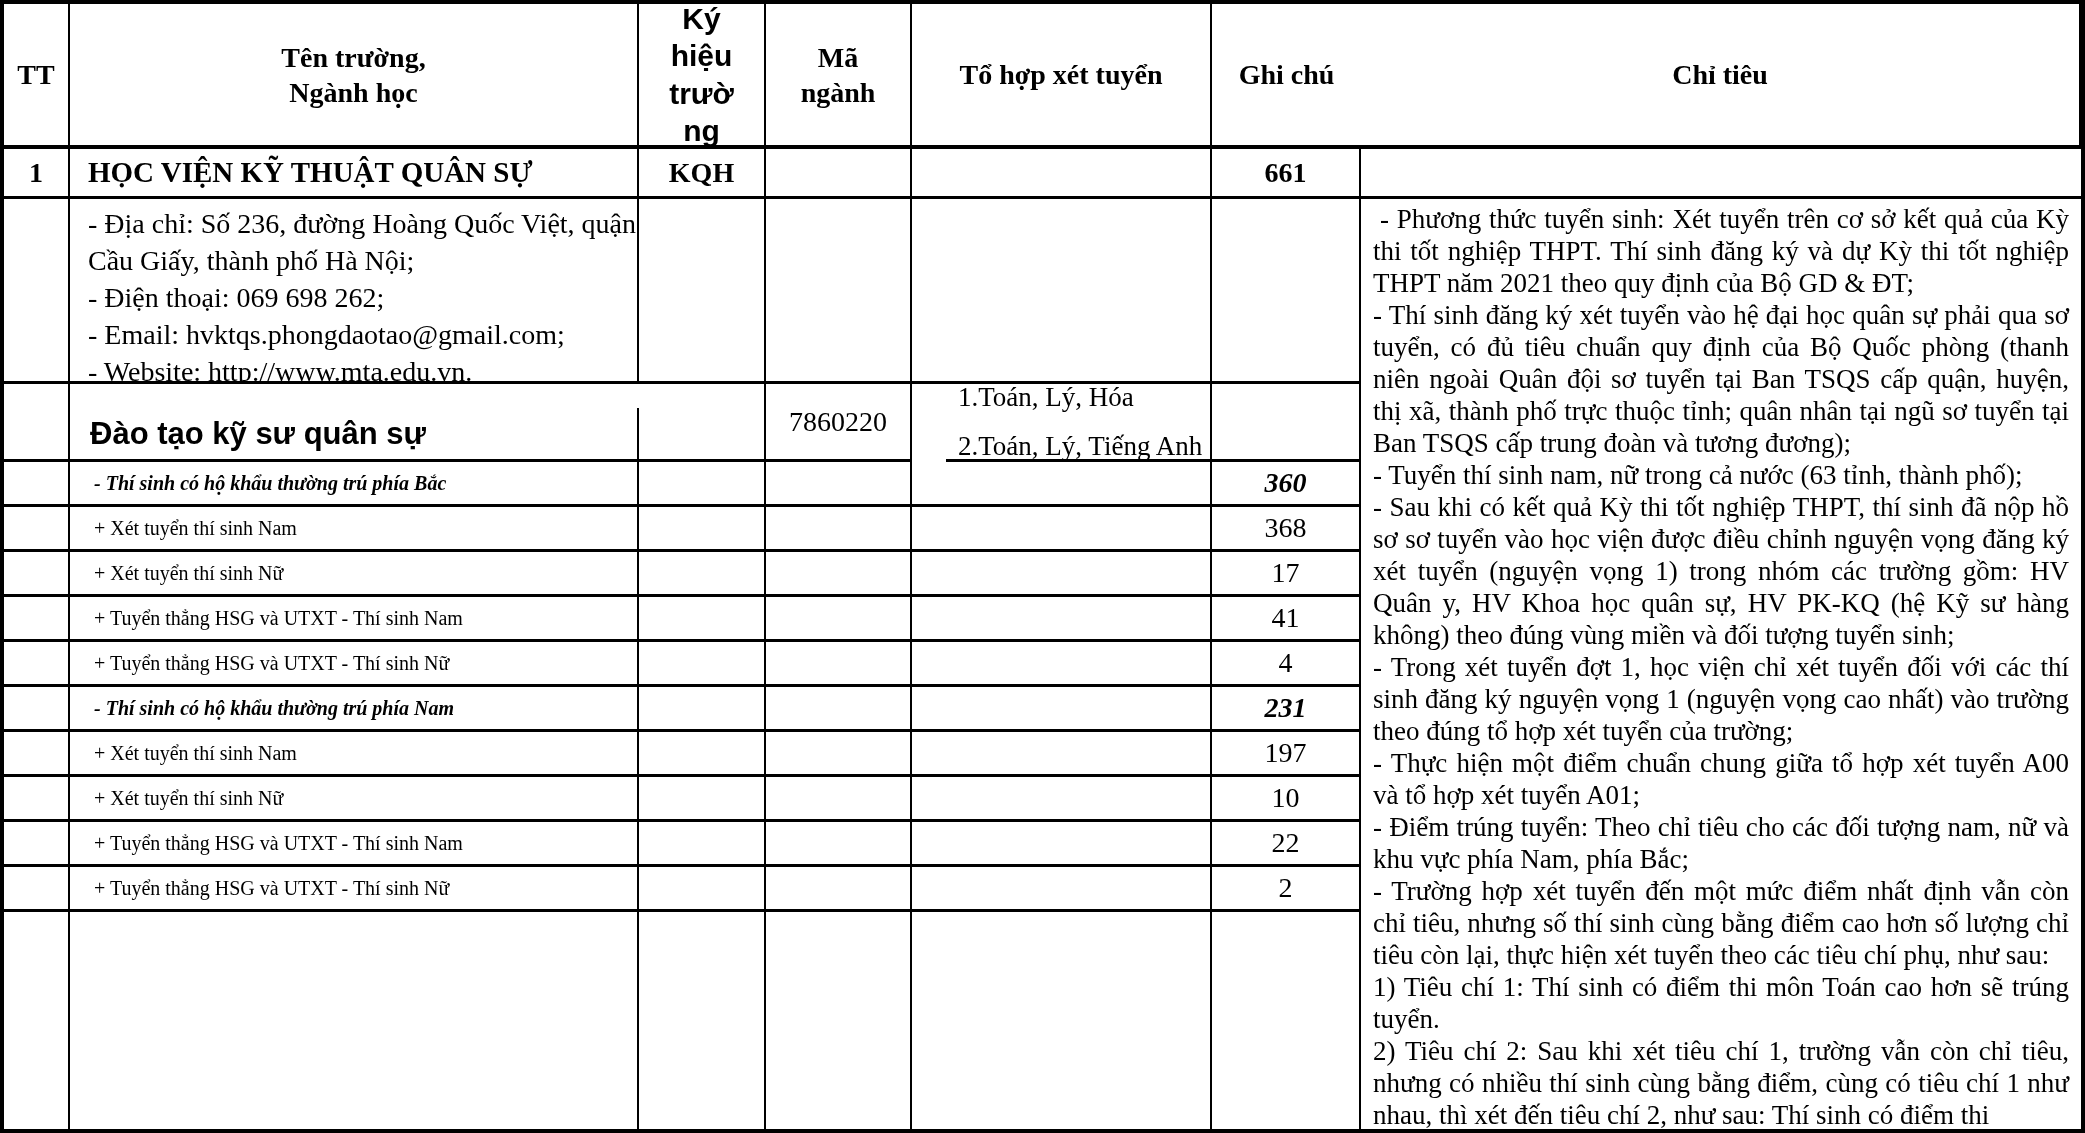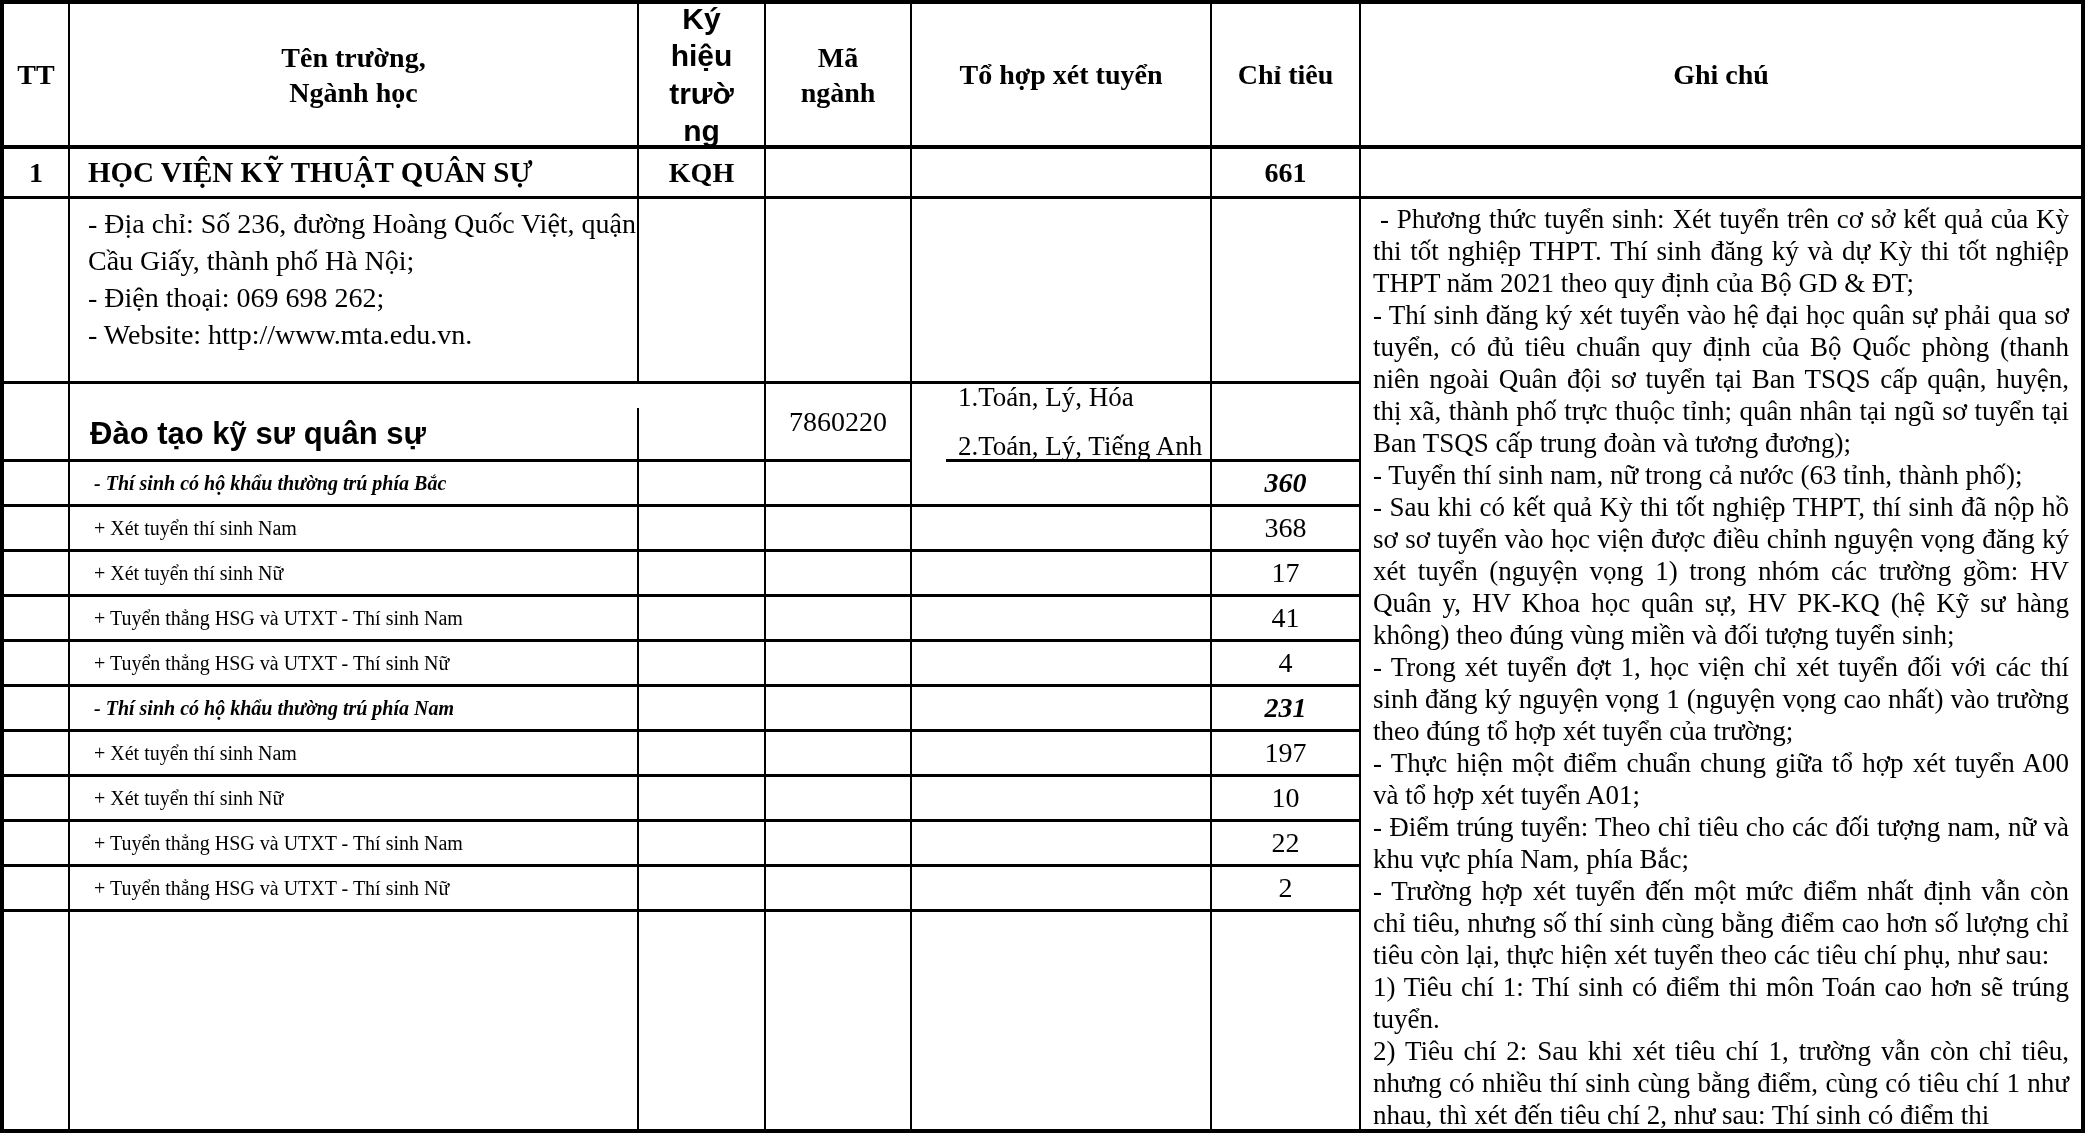--- a/index.html
+++ b/index.html
@@ -101,35 +101,36 @@
       <p>2) Tiêu chí 2: Sau khi xét tiêu chí 1, trường vẫn còn chỉ tiêu, nhưng có nhiều thí sinh cùng bằng điểm, cùng có tiêu chí 1 như nhau, thì xét đến tiêu chí 2, như sau: Thí sinh có điểm thi</p>
     </div>
 
     <div class="c h">TT</div>
     <div class="c h">Tên trường,
 Ngành học</div>
     <div class="c h h-kyhieu">Ký hiệu trường</div>
     <div class="c h">Mã
 ngành</div>
     <div class="c h">Tổ hợp xét tuyển</div>
+    <div class="c h lastcol">Ghi chú</div>
     <div class="c h">Chỉ tiêu</div>
-    <div class="c h lastcol">Ghi chú</div>
 
     <div class="c school-tt">1</div>
     <div class="c school-name">HỌC VIỆN KỸ THUẬT QUÂN SỰ</div>
     <div class="c school-code">KQH</div>
     <div class="c"></div>
     <div class="c"></div>
     <div class="c school-quota">661</div>
     <div class="c lastcol"></div>
 
     <div class="c"></div>
     <div class="c contact">
       <div>- Địa chỉ: Số 236, đường Hoàng Quốc Việt, quận Cầu Giấy, thành phố Hà Nội;</div>
       <div>- Điện thoại: 069 698 262;</div>
+      <div>- Email: hvktqs.phongdaotao@gmail.com;</div>
       <div>- Website: http://www.mta.edu.vn.</div>
     </div>
     <div class="c"></div>
     <div class="c"></div>
     <div class="c"></div>
     <div class="c"></div>
 
     <div class="c"></div>
     <div class="c program-name">Đào tạo kỹ sư quân sự</div>
     <div class="c"></div>

